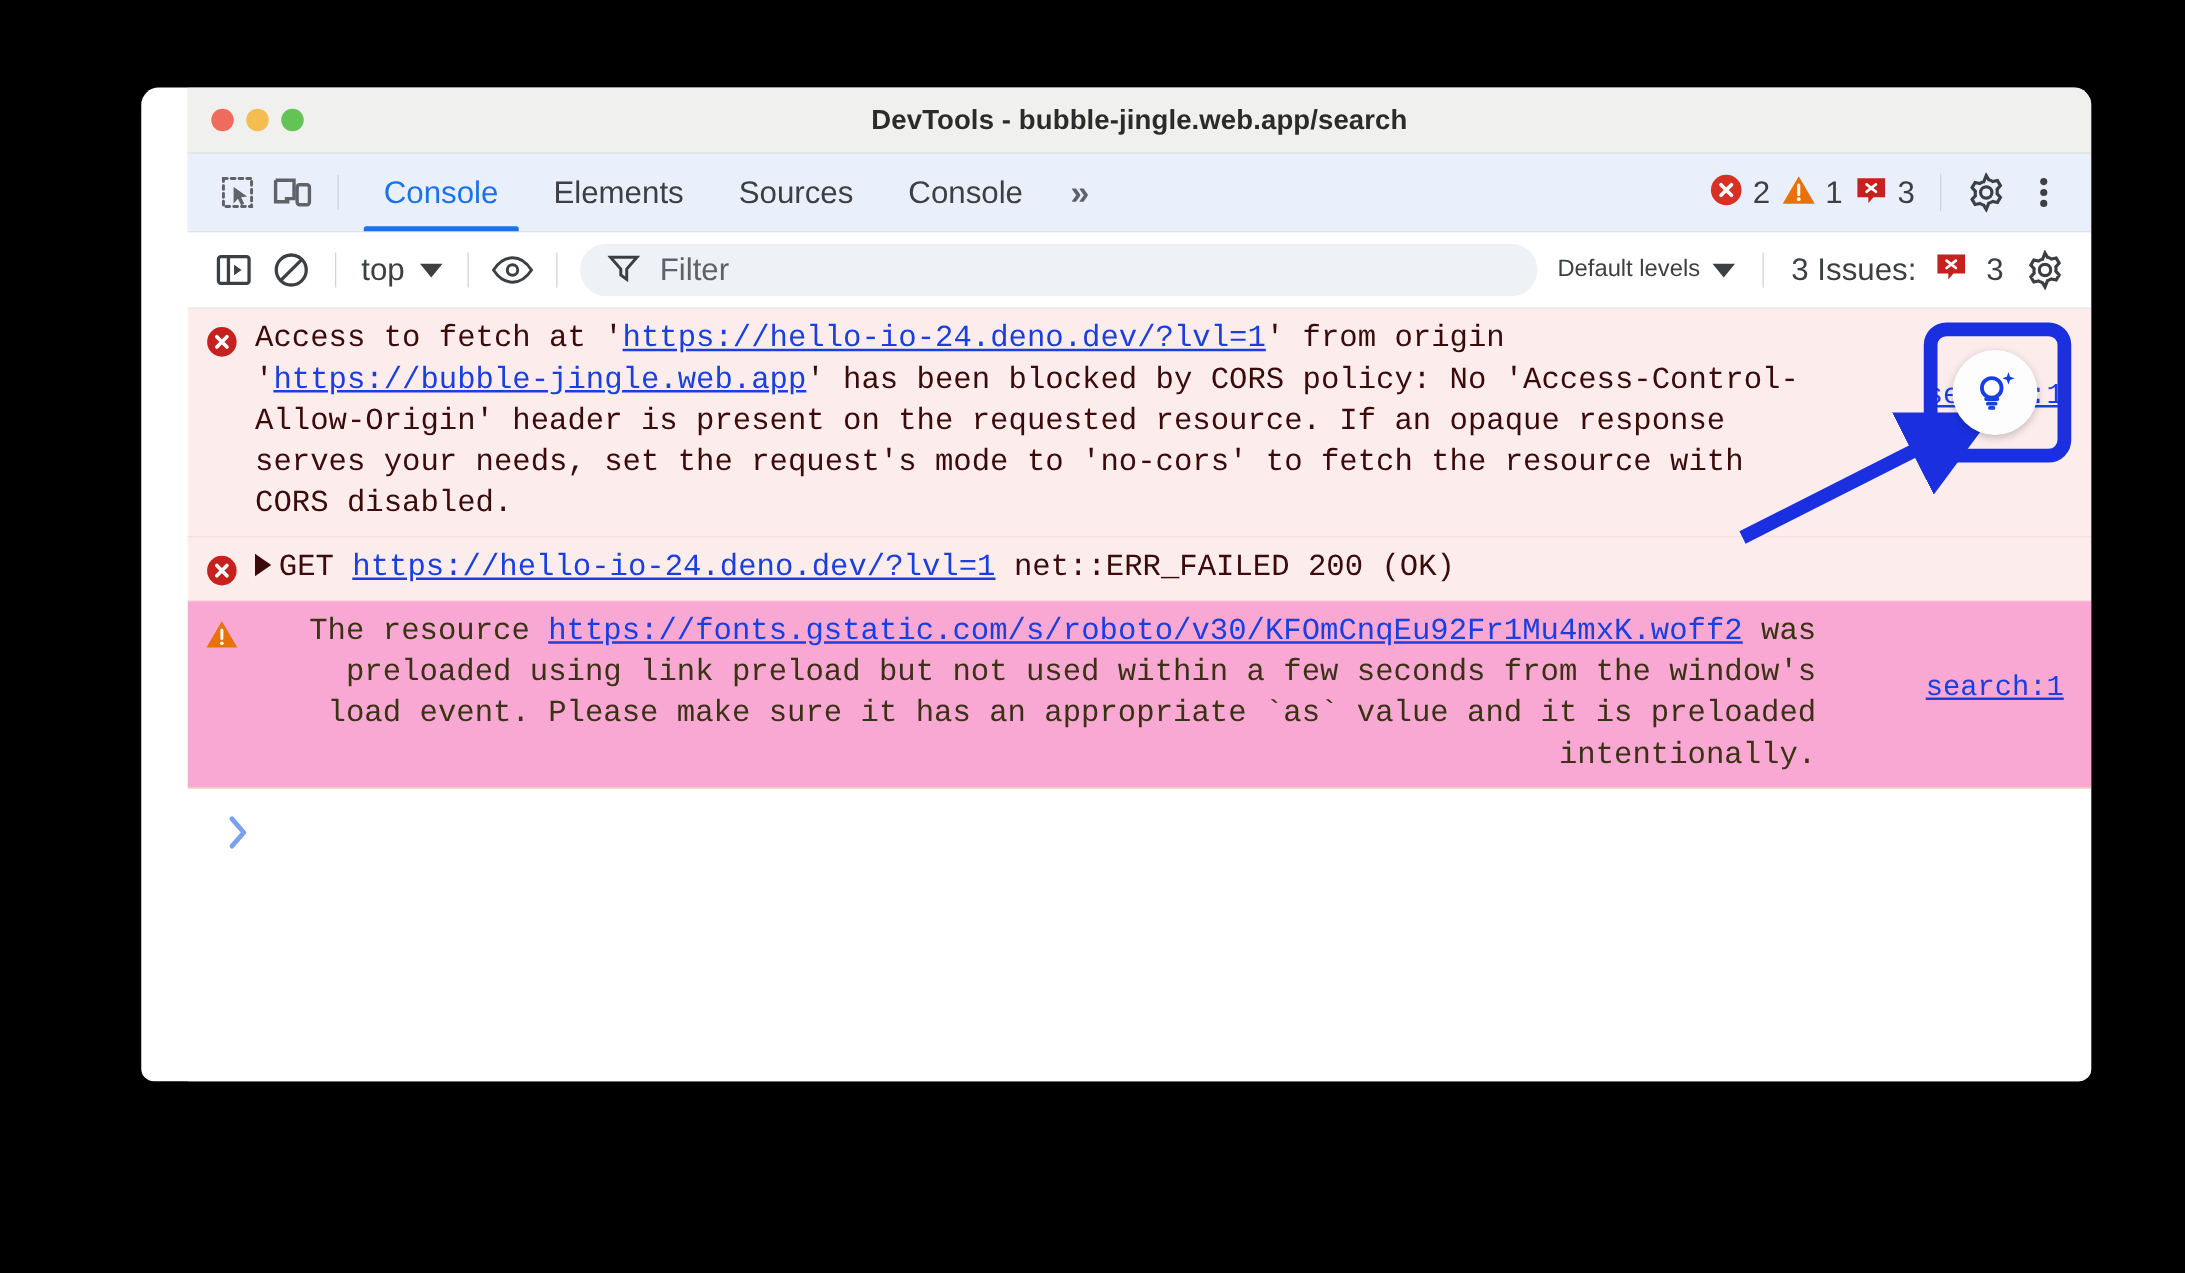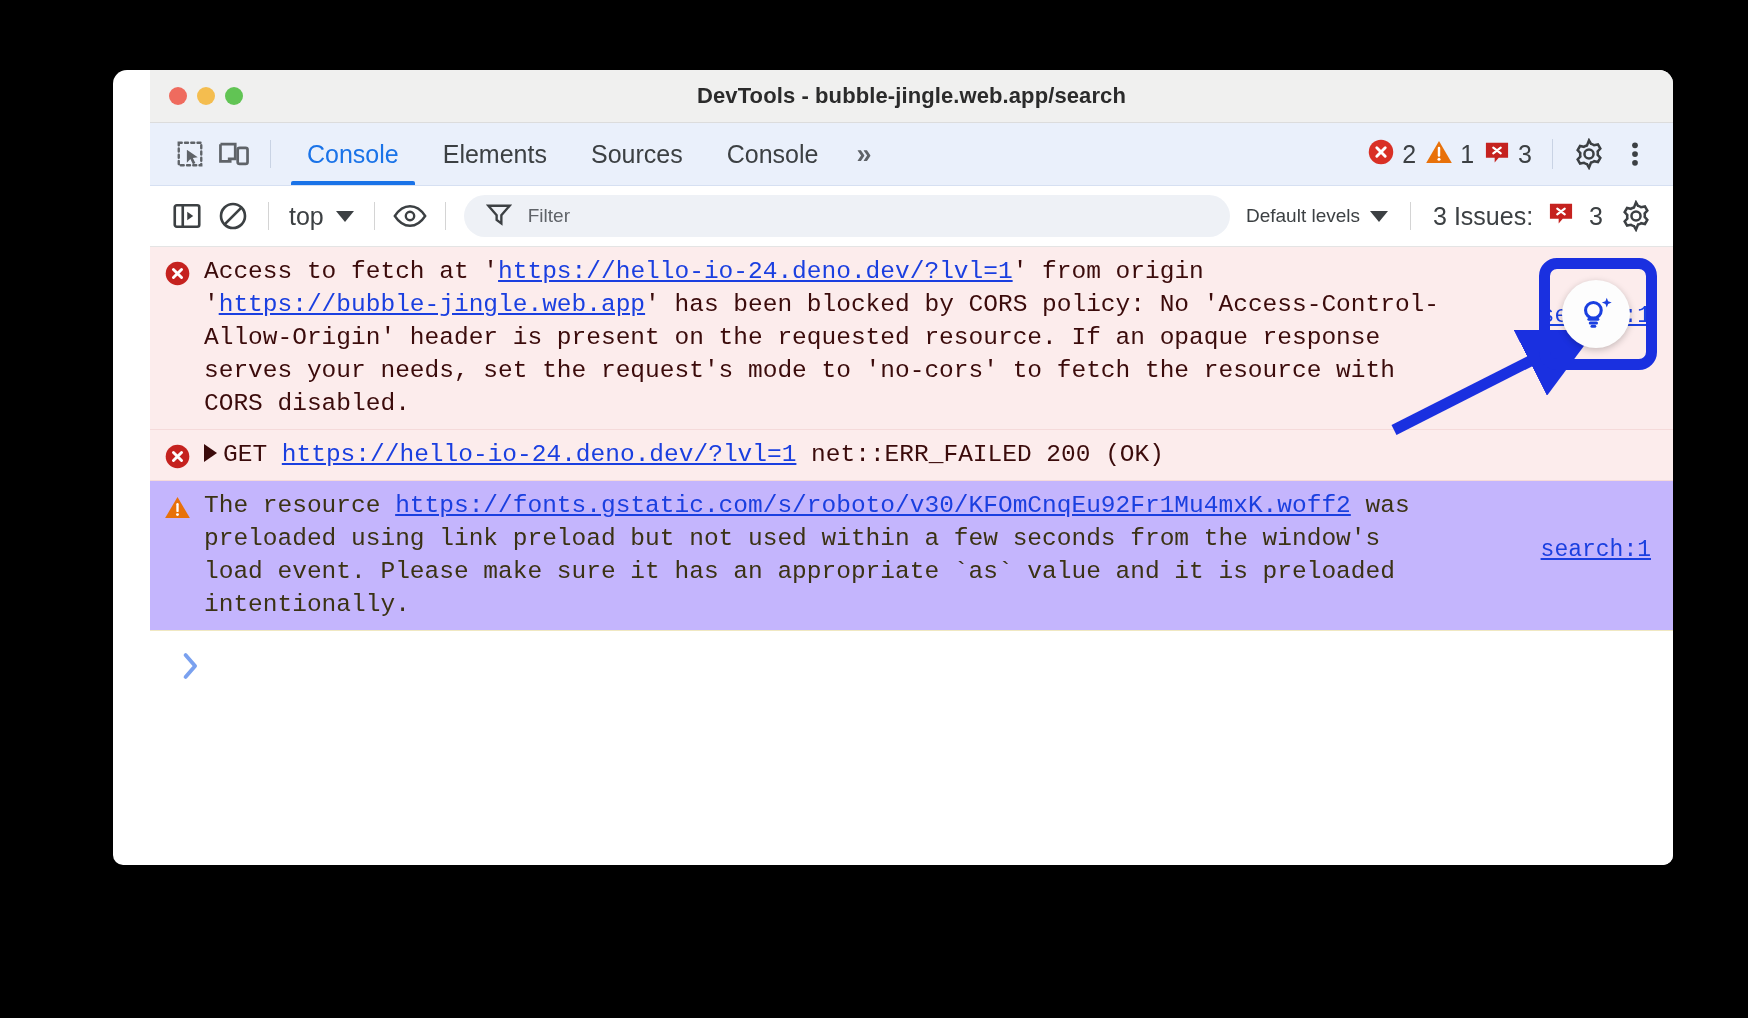--- a/index.html
+++ b/index.html
@@ -210,21 +210,21 @@
     gap: 14px;
     padding: 0 22px;
     min-width: 0;
     margin: 0 6px;
   }
   .filter-input {
     border: none;
     outline: none;
     background: transparent;
     font-family: "Liberation Sans", sans-serif;
-    font-size: 19px;
+    font-size: 25px;
     color: #b91c1c;
     width: 100%;
   }
   .filter-input::placeholder { color: #5f6368; }
   .levels {
     display: flex;
     align-items: center;
     gap: 10px;
     font-size: 19px;
     color: #3c4043;
@@ -255,23 +255,24 @@
     font-family: "Liberation Mono", monospace;
     font-size: 24.5px;
     line-height: 33px;
   }
   .msg.error {
     background: #fcecec;
     border-bottom: 1px solid #f5dada;
     color: #3b0b0b;
   }
   .msg.warn {
-    background: #c4b5fd;
+    background: #f9a8d4;
     border-bottom: 1px solid #f0e8c2;
     color: #3b3214;
+    text-align: right;
   }
   .msg-icon {
     width: 54px;
     flex: none;
     display: flex;
     justify-content: center;
     padding-top: 5px;
   }
   .msg-text {
     flex: 1;

